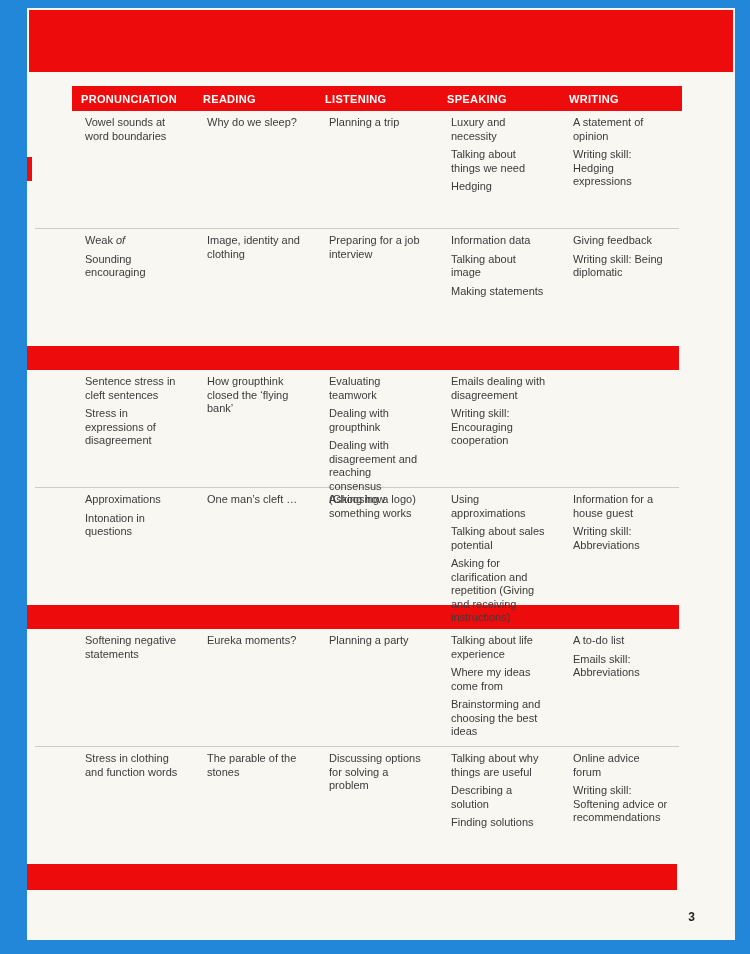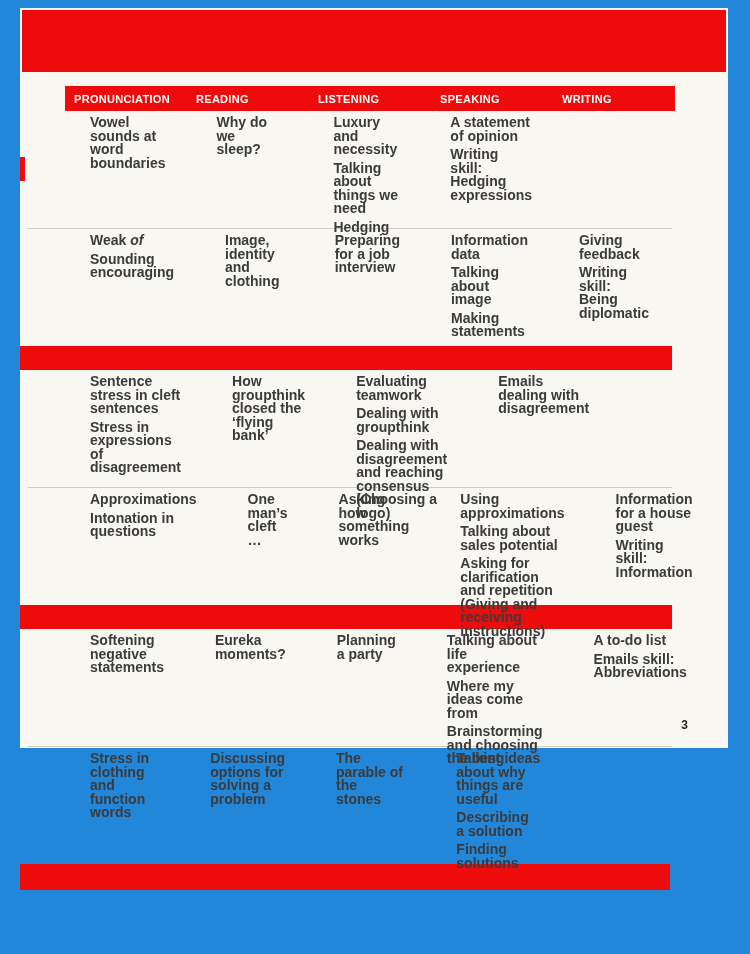--- a/index.html
+++ b/index.html
@@ -11,21 +11,21 @@
     --header-text:#ffffff;
   }
   *{box-sizing:border-box;margin:0;padding:0}
   html,body{width:750px;height:954px;overflow:hidden}
   body{
     background:var(--blue);
     font-family:"Liberation Sans","DejaVu Sans",sans-serif;
     position:relative;
   }
   .page{
-    position:absolute;left:20px;top:8px;width:708px;height:740px;
+    position:absolute;left:27px;top:8px;width:708px;height:932px;
     background:var(--paper);
   }
   .top-banner{
     position:absolute;left:2px;top:2px;width:704px;height:62px;
     background:var(--red);
   }
   .unit-tab{
     position:absolute;left:0;top:149px;width:5px;height:24px;
     background:var(--red);
   }
@@ -41,21 +41,21 @@
     padding-left:9px;color:var(--header-text);
     font-size:11px;font-weight:bold;letter-spacing:.3px;
     white-space:nowrap;
   }
   .content-row{
     display:grid;grid-template-columns:repeat(5,1fr);
     height:117px;padding-top:5px;
   }
   .cell{padding:0 10px 0 9px}
   .cell p{
-    margin:0 16px 5px;font-size:14px;line-height:13.5px;color:var(--text);font-weight:bold;
+    margin:0 4px 5px;font-size:11px;line-height:13.5px;color:var(--text);
   }
   .cell p em{font-style:italic}
   .rule{
     height:1px;background:var(--divider);
     margin-left:-37px;width:644px;
   }
   .unit-bar{
     height:24px;background:var(--red);
     margin-left:-45px;width:652px;
   }
@@ -85,20 +85,23 @@
       </div>
     <div id="rows-host">
         <div class="content-row">
           <div class="cell">
             <p>Vowel sounds at word boundaries</p>
           </div>
           <div class="cell">
             <p>Why do we sleep?</p>
           </div>
           <div class="cell">
+            <p>Planning a trip</p>
+          </div>
+          <div class="cell">
             <p>Luxury and necessity</p>
             <p>Talking about things we need</p>
             <p>Hedging</p>
           </div>
           <div class="cell">
             <p>A statement of opinion</p>
             <p>Writing skill: Hedging expressions</p>
           </div>
         </div>
         <div class="rule"></div>
@@ -132,20 +135,21 @@
           <div class="cell">
             <p>How groupthink closed the ‘flying bank’</p>
           </div>
           <div class="cell">
             <p>Evaluating teamwork</p>
             <p>Dealing with groupthink</p>
             <p>Dealing with disagreement and reaching consensus (Choosing a logo)</p>
           </div>
           <div class="cell">
             <p>Emails dealing with disagreement</p>
+            <p>Writing skill: Encouraging cooperation</p>
           </div>
         </div>
         <div class="rule"></div>
         <div class="content-row">
           <div class="cell">
             <p>Approximations</p>
             <p>Intonation in questions</p>
           </div>
           <div class="cell">
             <p>One man’s cleft …</p>
@@ -153,21 +157,21 @@
           <div class="cell">
             <p>Asking how something works</p>
           </div>
           <div class="cell">
             <p>Using approximations</p>
             <p>Talking about sales potential</p>
             <p>Asking for clarification and repetition (Giving and receiving instructions)</p>
           </div>
           <div class="cell">
             <p>Information for a house guest</p>
-            <p>Writing skill: Information</p>
+            <p>Writing skill: Abbreviations</p>
           </div>
         </div>
         <div class="unit-bar"></div>
         <div class="content-row">
           <div class="cell">
             <p>Softening negative statements</p>
           </div>
           <div class="cell">
             <p>Eureka moments?</p>
           </div>
@@ -183,29 +187,33 @@
             <p>A to-do list</p>
             <p>Emails skill: Abbreviations</p>
           </div>
         </div>
         <div class="rule"></div>
         <div class="content-row">
           <div class="cell">
             <p>Stress in clothing and function words</p>
           </div>
           <div class="cell">
+            <p>The parable of the stones</p>
+          </div>
+          <div class="cell">
             <p>Discussing options for solving a problem</p>
-          </div>
-          <div class="cell">
-            <p>The parable of the stones</p>
           </div>
           <div class="cell">
             <p>Talking about why things are useful</p>
             <p>Describing a solution</p>
             <p>Finding solutions</p>
           </div>
+          <div class="cell">
+            <p>Online advice forum</p>
+            <p>Writing skill: Softening advice or recommendations</p>
+          </div>
         </div>
       </div>
     <div class="bottom-bar"></div>
   </div>
 
   <div class="page-number">3</div>
 </div>
 
 </body></html>

